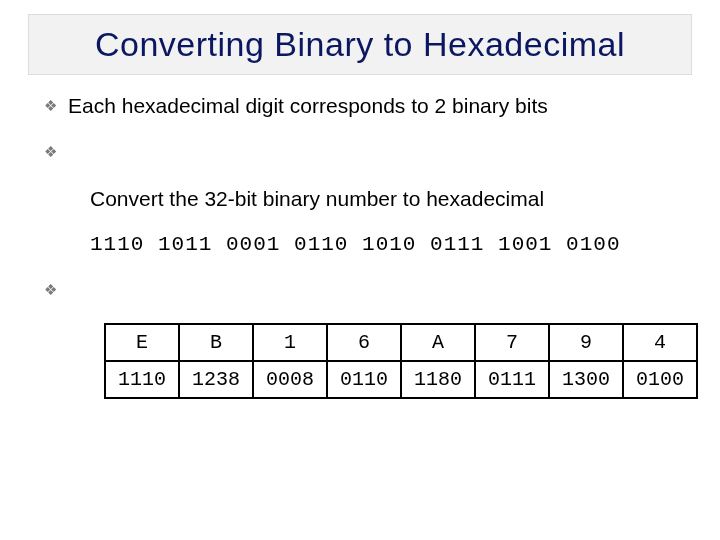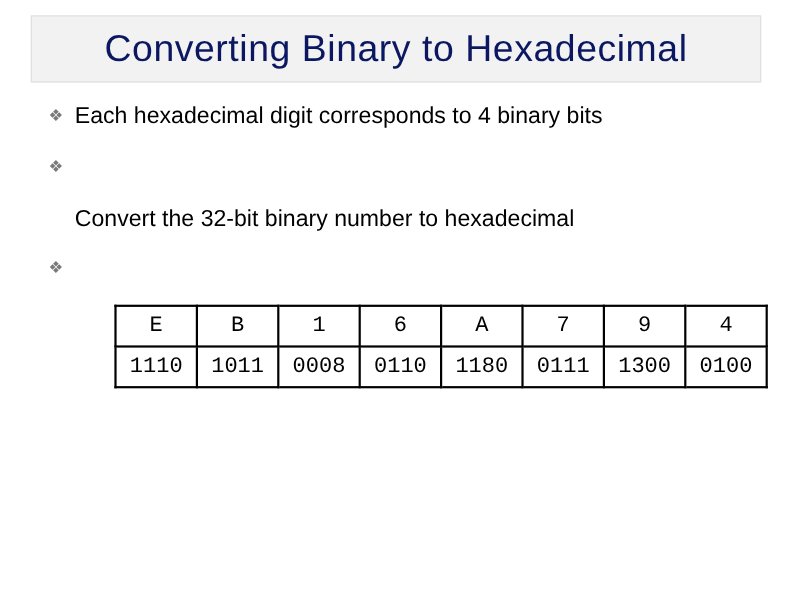--- a/index.html
+++ b/index.html
@@ -47,21 +47,21 @@
     flex: 0 0 14px;
     font-size: 15px;
     line-height: 26px;
     color: #7a7a7a;
     margin-right: 10px;
   }
   .bullet .text {
     line-height: 26px;
   }
   .sub {
-    margin-left: 24px;
+    margin-left: 46px;
     font-size: 21px;
     line-height: 28px;
     margin-bottom: 18px;
   }
   .mono {
     font-family: "Courier New", Courier, monospace;
     font-size: 21px;
     letter-spacing: 1px;
     white-space: pre;
   }
@@ -85,49 +85,50 @@
 <div class="slide">
 
   <div class="title-bar">
     <h1>Converting Binary to Hexadecimal</h1>
   </div>
 
   <div class="content">
 
     <div class="bullet">
       <span class="diamond">❖</span>
-      <span class="text">Each hexadecimal digit corresponds to 4 binary bits</span>
+      <span class="text">Each hexadecimal digit corresponds to 2 binary bits</span>
     </div>
 
     <div class="bullet">
       <span class="diamond">❖</span>
     </div>
 
     <div class="sub">Convert the 32-bit binary number to hexadecimal</div>
 
+    <div class="sub mono">1110 1011 0001 0110 1010 0111 1001 0100</div>
 
     <div class="bullet">
       <span class="diamond">❖</span>
     </div>
 
     <table class="solution">
       <tbody>
           <tr>
         <td>E</td>
         <td>B</td>
         <td>1</td>
         <td>6</td>
         <td>A</td>
         <td>7</td>
         <td>9</td>
         <td>4</td>
       </tr>
       <tr>
         <td>1110</td>
-        <td>1011</td>
+        <td>1238</td>
         <td>0008</td>
         <td>0110</td>
         <td>1180</td>
         <td>0111</td>
         <td>1300</td>
         <td>0100</td>
       </tr>
     </tbody>
       </table>
 

